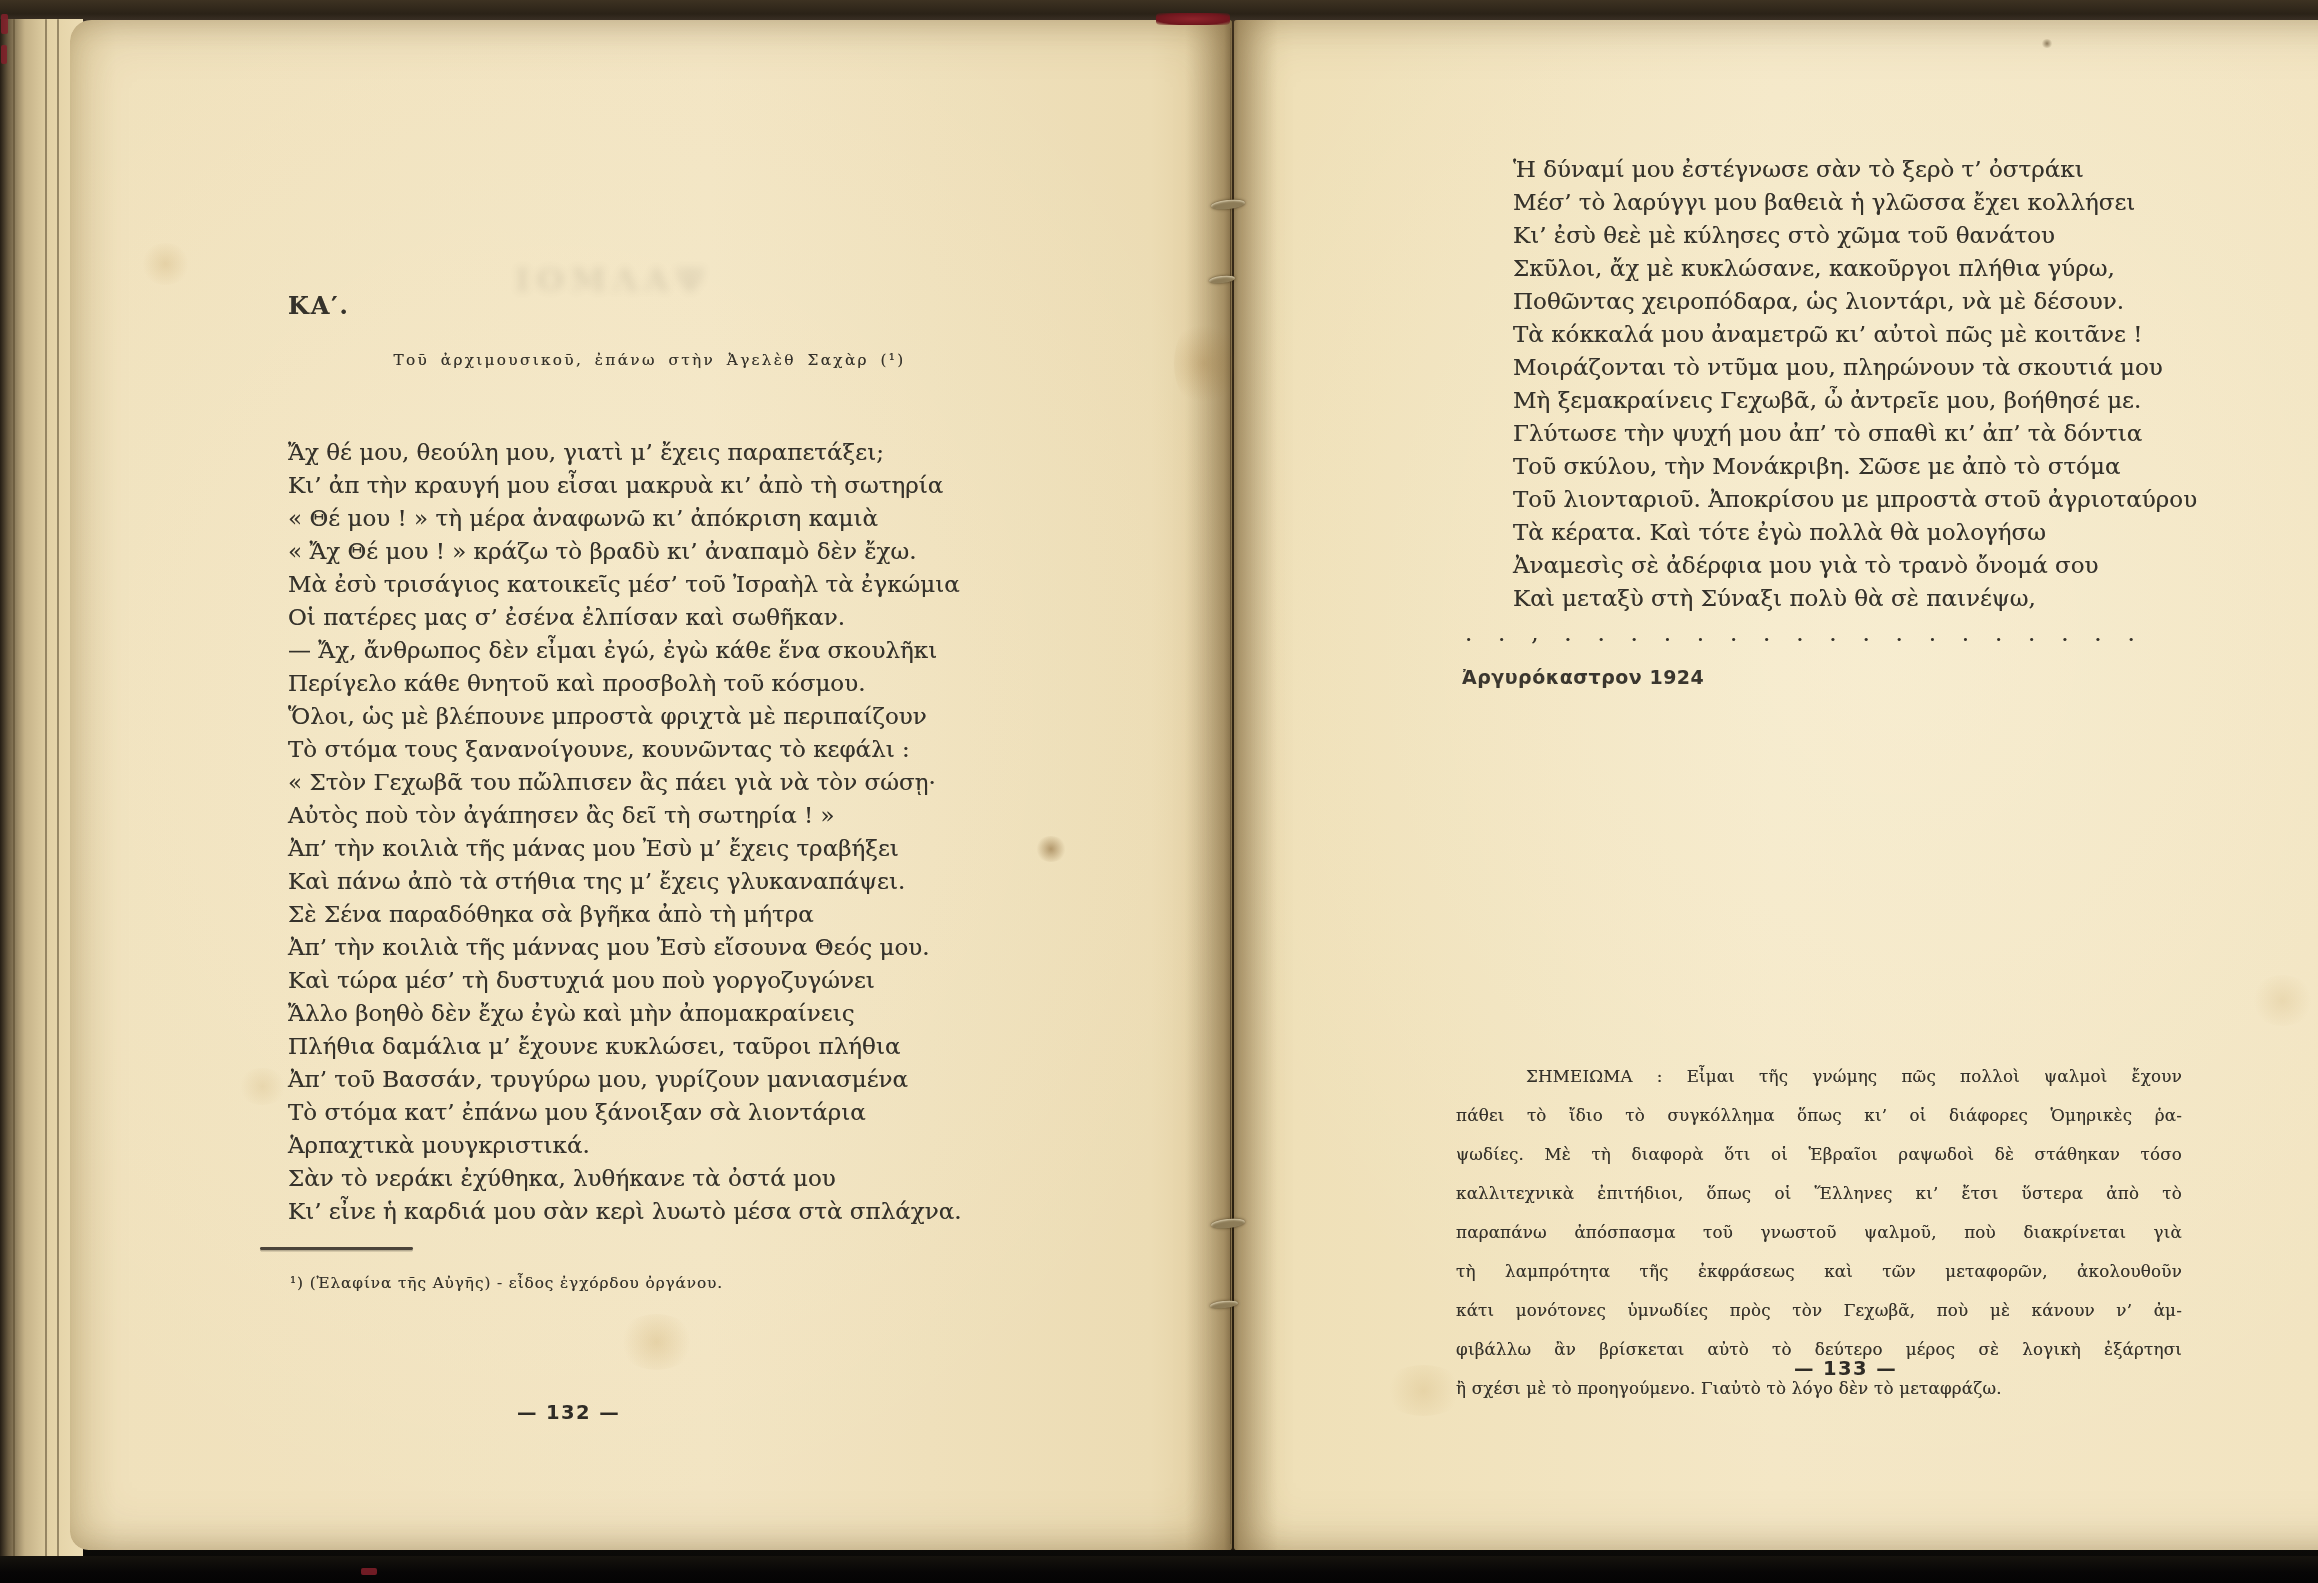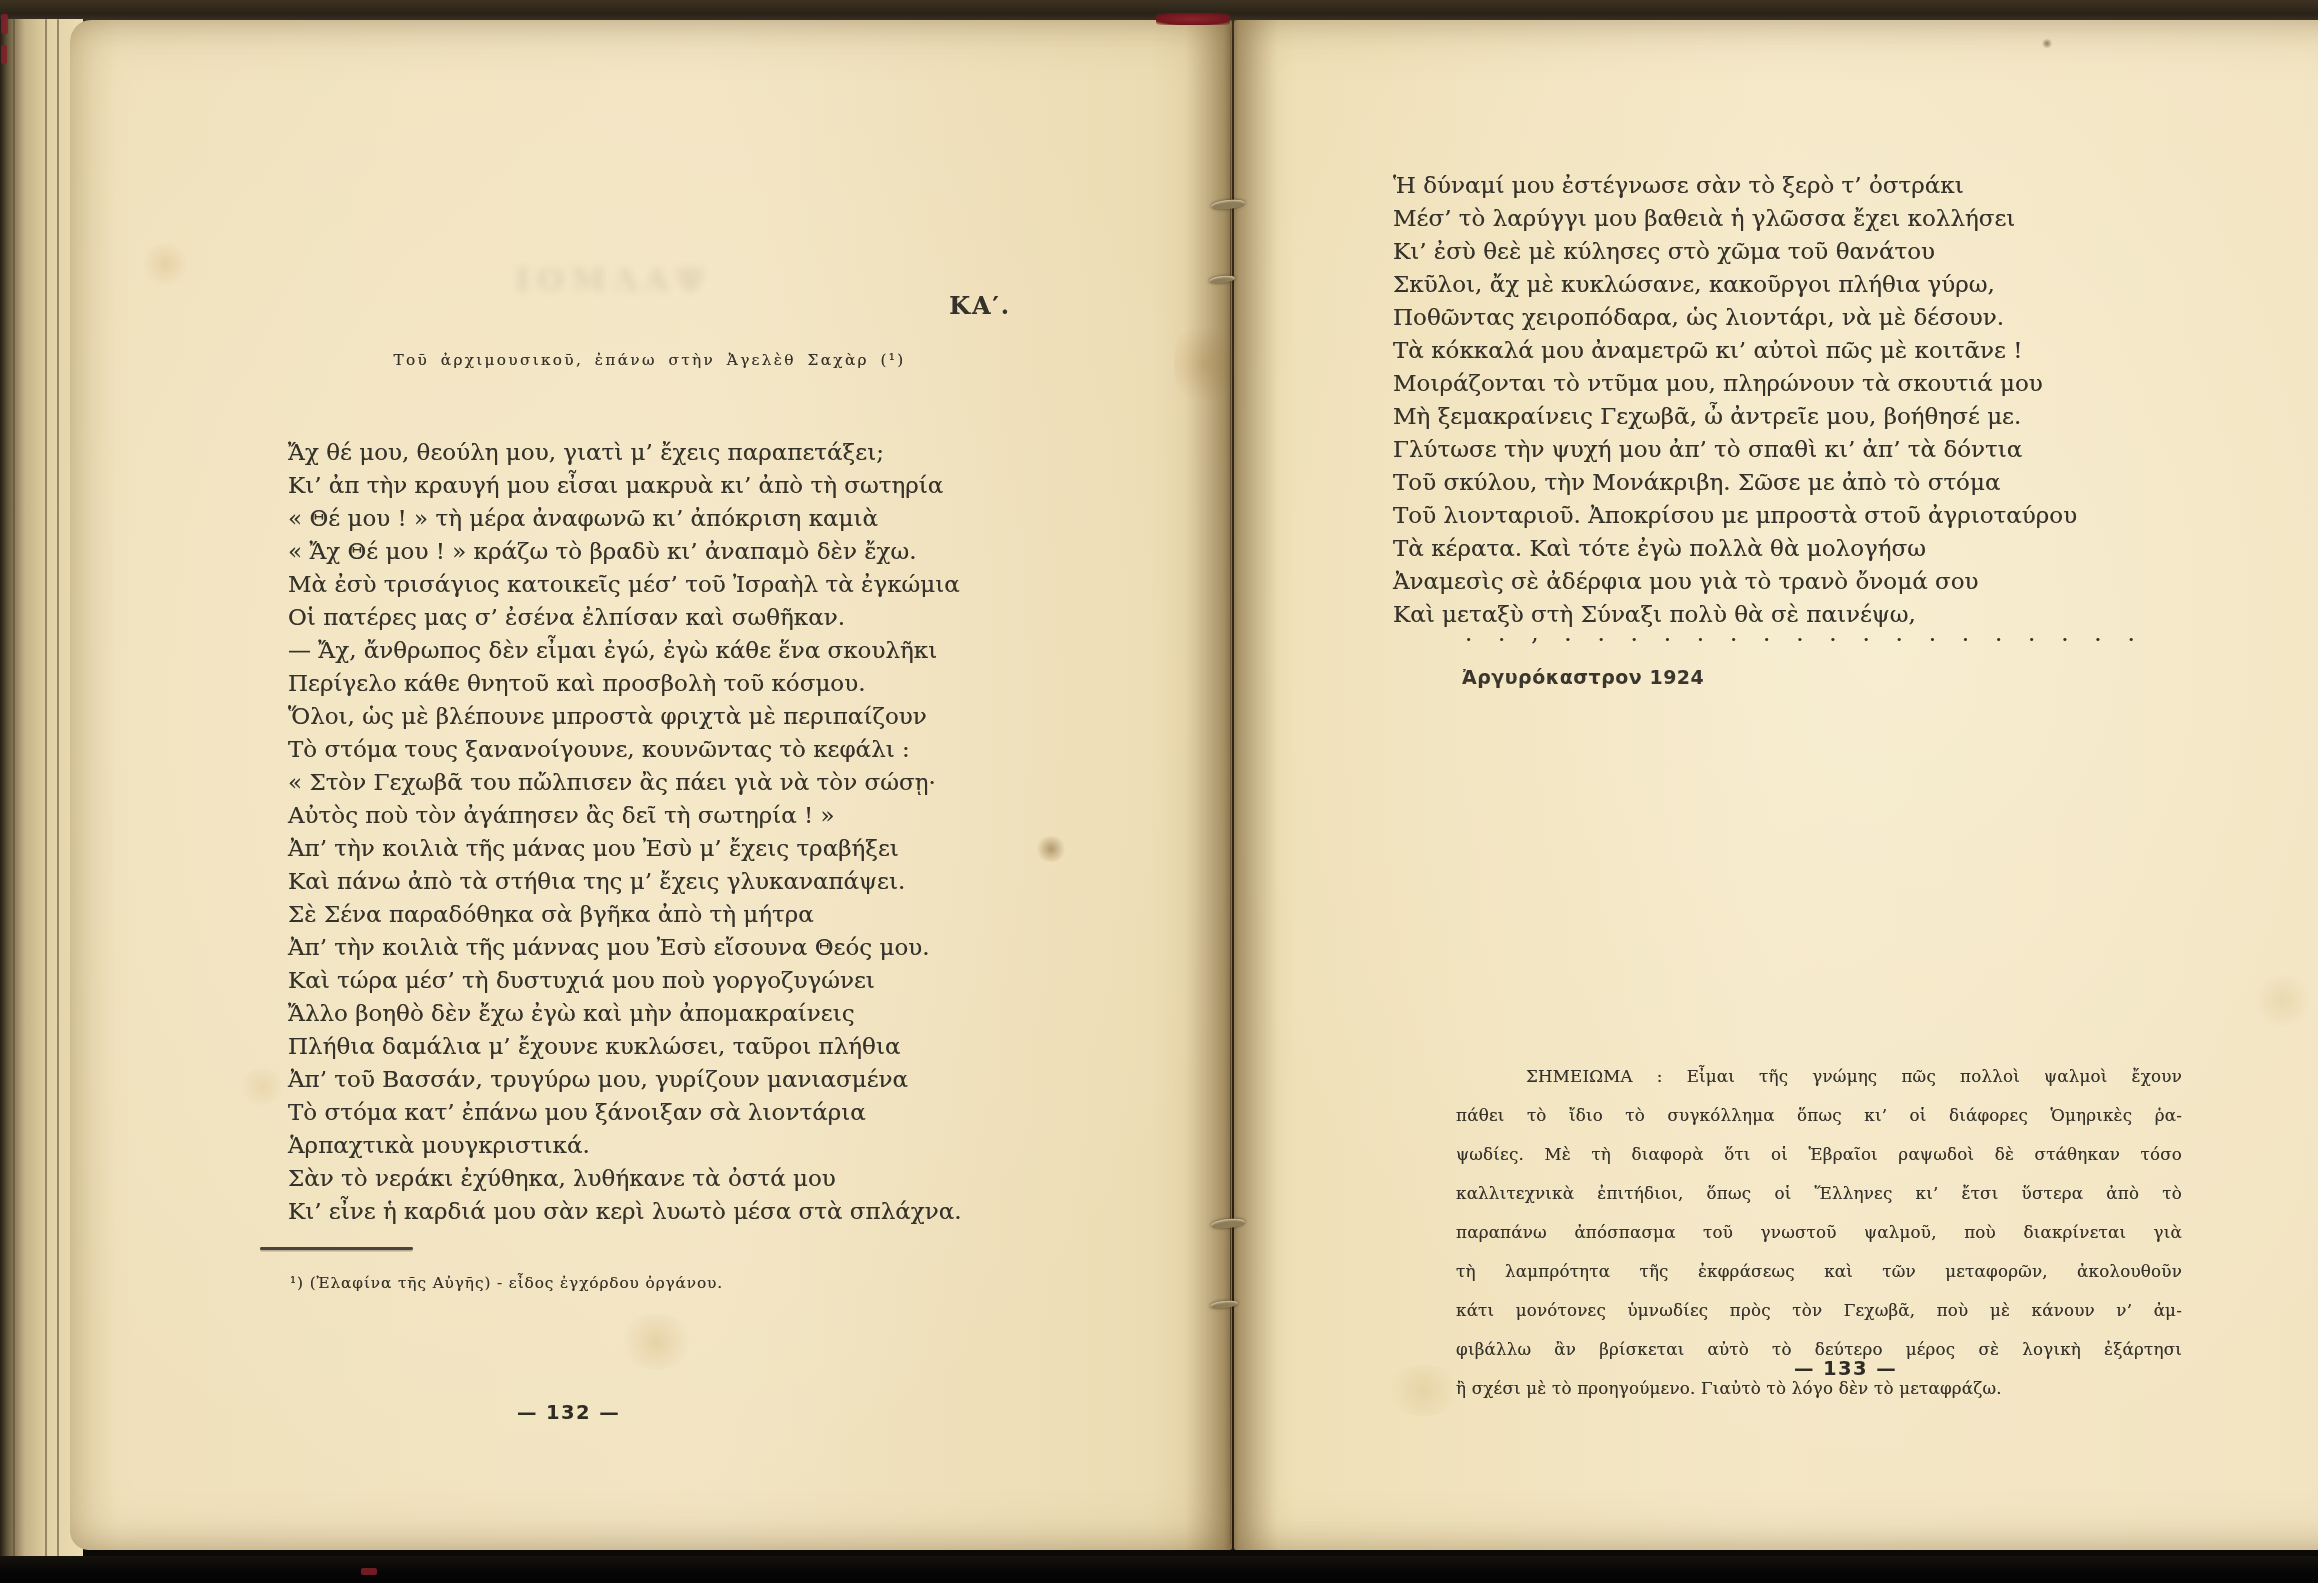--- a/index.html
+++ b/index.html
@@ -50,30 +50,30 @@
     background:radial-gradient(ellipse at 50% 50%, #8e232b 0%, #6e161d 70%, rgba(90,20,25,0) 100%); }
   .red-speck { position:absolute; background:#82202a; border-radius:1.9px; opacity:.85; }
 
   
   .stain { position:absolute; border-radius:50%; pointer-events:none; }
   .smudge { position:absolute; filter:blur(4.2px); opacity:.12; color:#4a4232; font-weight:bold; letter-spacing:6.5px; }
 
   
   .ink { color:#35322b; text-shadow:0 0 0.6px rgba(60,54,44,.55); }
   .section-title {
-    position:absolute; left:288px; top:291px; width:723px; text-align:right;
+    position:absolute; left:288px; top:291px; width:723px; text-align:left;
     font-size:24px; font-weight:bold; letter-spacing:1.9px;
   }
   .dedication {
     position:absolute; left:288px; top:351px; width:723px; text-align:center;
     font-size:15.3px; letter-spacing:2.3px; word-spacing:4.6px; white-space:nowrap;
   }
   .poem { position:absolute; white-space:nowrap; }
   .poem-left { left:288px; top:436px; }
-  .poem-right { left:1393px; top:153px;margin-top:16px; }
+  .poem-right { left:1513px; top:153px; }
   .poem .poem-line { font-size:23px; line-height:33px; }
   .dots-line {
     position:absolute; left:1465px; top:620px; font-size:23px; letter-spacing:0.9px;
     word-spacing:16.7px; white-space:nowrap;
   }
   .place-date { position:absolute; left:1462px; top:666px; font-size:19px; font-weight:bold;
     font-family:"DejaVu Sans", sans-serif; letter-spacing:0.5px; color:#3a362e; }
   .footnote-rule { position:absolute; left:260px; top:1247px; width:153px; height:2.8px;
     background:#4b443a; border-radius:1.4px; box-shadow:0 1.4px 0 rgba(75,68,58,.35); }
   .footnote { position:absolute; left:290px; top:1274px; font-size:15.3px; letter-spacing:0.9px; white-space:nowrap; }

